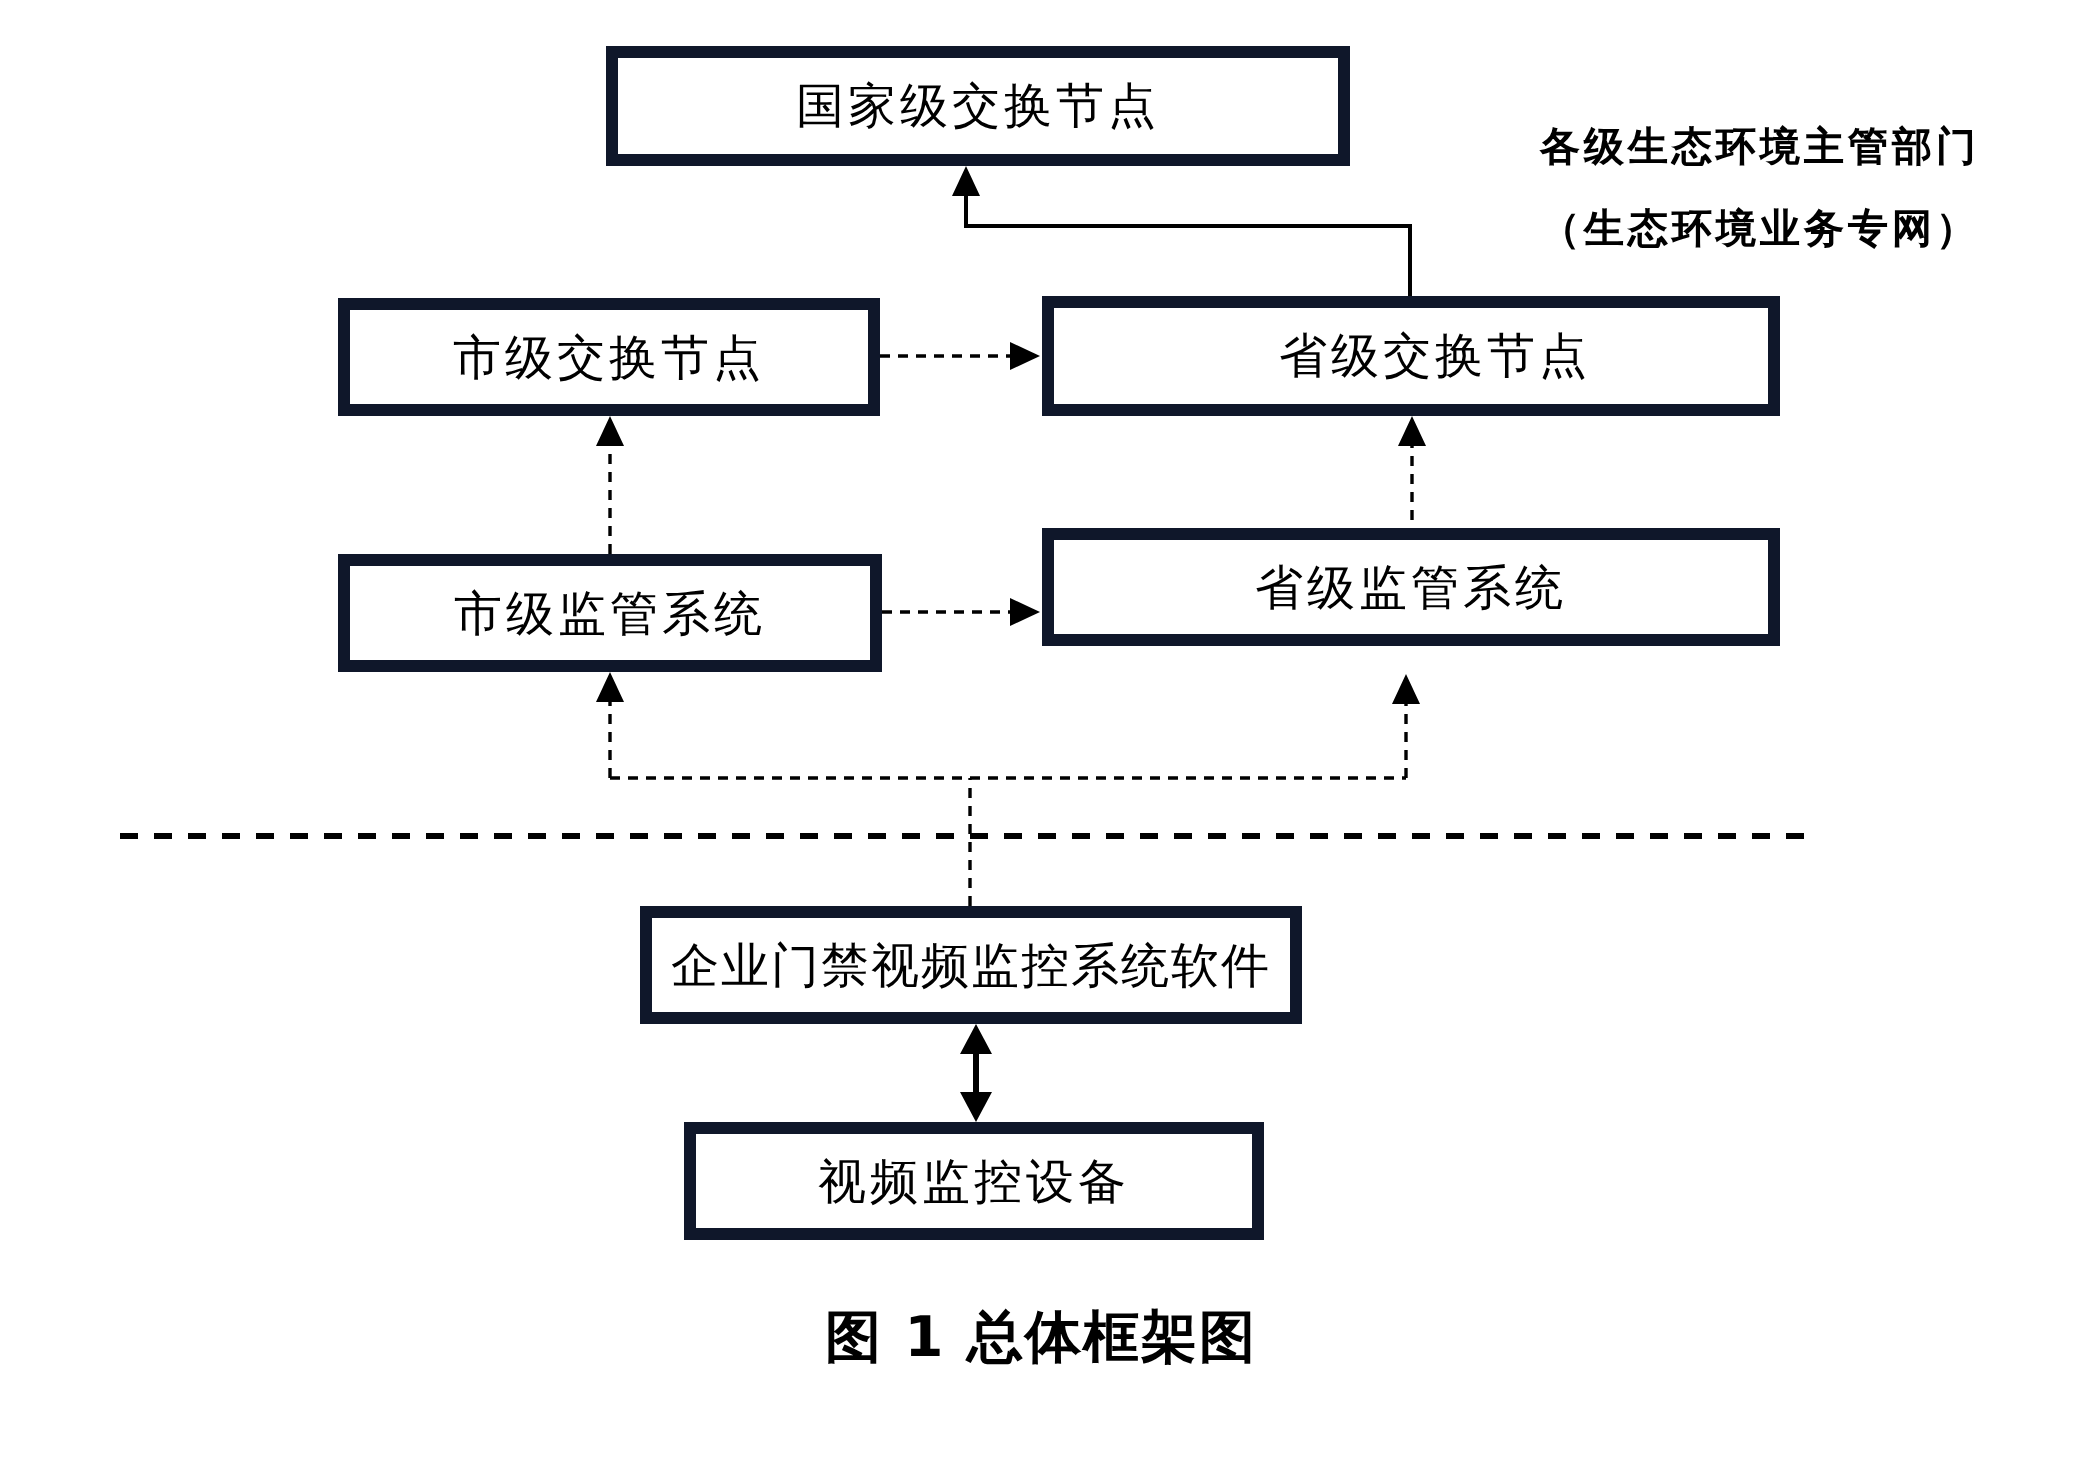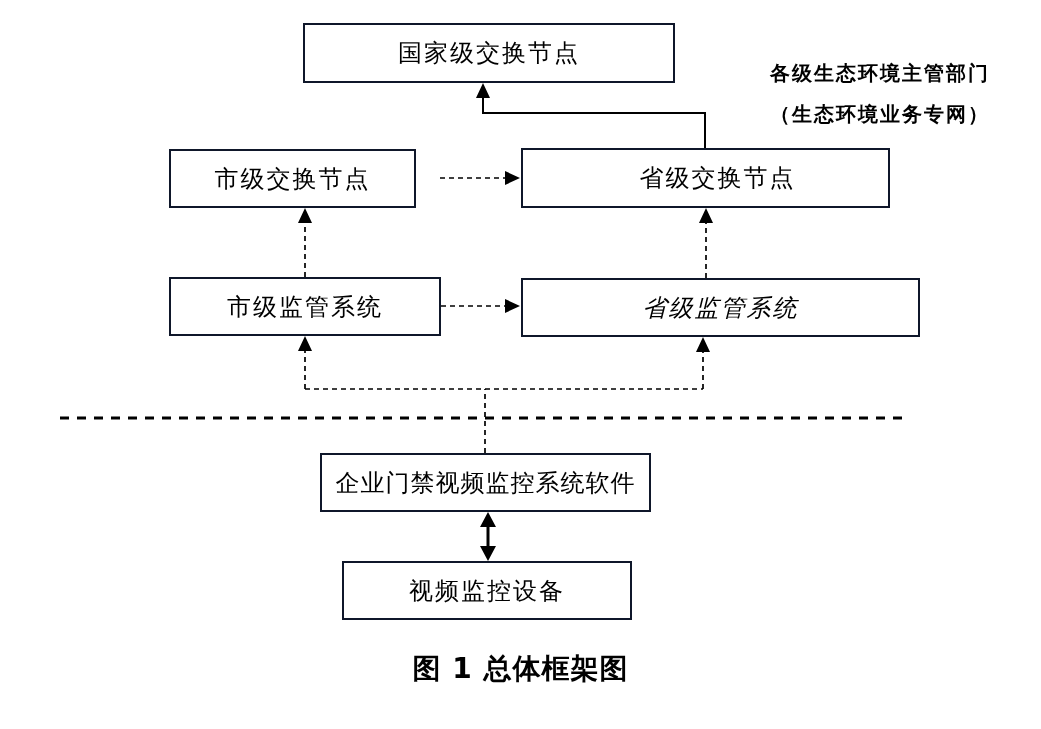--- a/index.html
+++ b/index.html
@@ -19,21 +19,21 @@
   #connectors {
     position: absolute;
     left: 0;
     top: 0;
     width: 1041px;
     height: 729px;
   }
   .box {
     position: absolute;
     box-sizing: border-box;
-    border: 2px solid #0f172a;
+    border: 6px solid #0f172a;
     background: #ffffff;
     display: flex;
     align-items: center;
     justify-content: center;
     font-size: 24px;
     letter-spacing: 2px;
     white-space: nowrap;
   }
   .zone-label {
     position: absolute;
@@ -98,27 +98,27 @@
 
     <line x1="60" y1="418" x2="910" y2="418" stroke-width="3" stroke-dasharray="9 8"></line>
 
     <line x1="488" y1="524" x2="488" y2="549" stroke-width="3"></line>
     <polygon points="488,512 480,527 496,527"></polygon>
     <polygon points="488,561 480,546 496,546"></polygon>
   </svg>
 
   <div class="box" style="left:303px; top:23px; width:372px; height:60px;">国家级交换节点</div>
 
-  <div class="box" style="left:169px; top:149px; width:247px; height:59px;">市级交换节点</div>
+  <div class="box" style="left:169px; top:149px; width:271px; height:59px;">市级交换节点</div>
 
   <div class="box" style="left:521px; top:148px; width:369px; height:60px;padding-left:24px;">省级交换节点</div>
 
   <div class="box" style="left:169px; top:277px; width:272px; height:59px;">市级监管系统</div>
 
-  <div class="box" style="left:521px; top:278px; width:399px; height:59px;font-style:italic;">省级监管系统</div>
+  <div class="box" style="left:521px; top:264px; width:369px; height:59px;">省级监管系统</div>
 
   <div class="box" style="left:320px; top:453px; width:331px; height:59px; letter-spacing:1px;">企业门禁视频监控系统软件</div>
 
   <div class="box" style="left:342px; top:561px; width:290px; height:59px;">视频监控设备</div>
 
   <div class="zone-label multi" style="left:720px; top:53px; width:320px;">
     <div>各级生态环境主管部门</div>
     <div>（生态环境业务专网）</div>
   </div>
 

